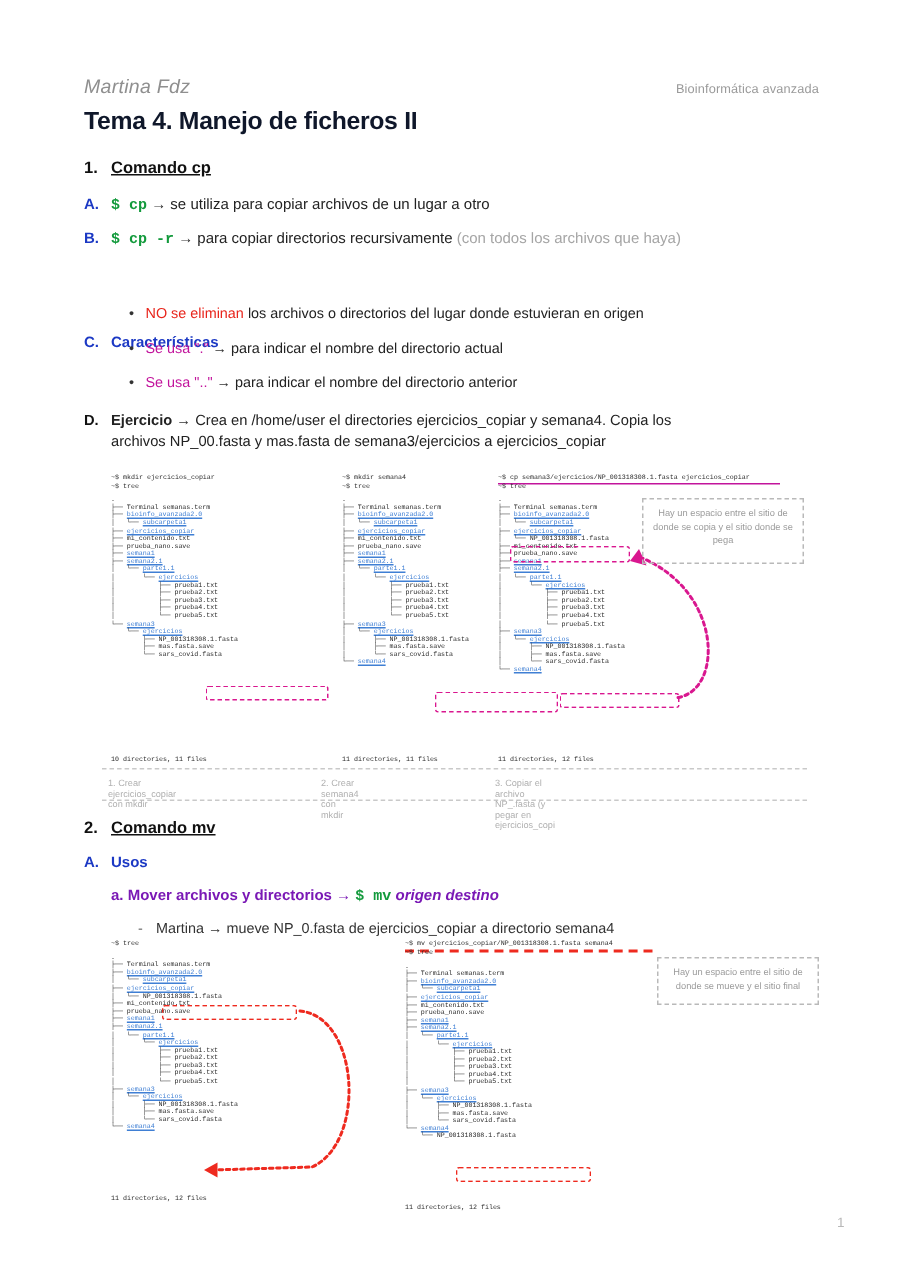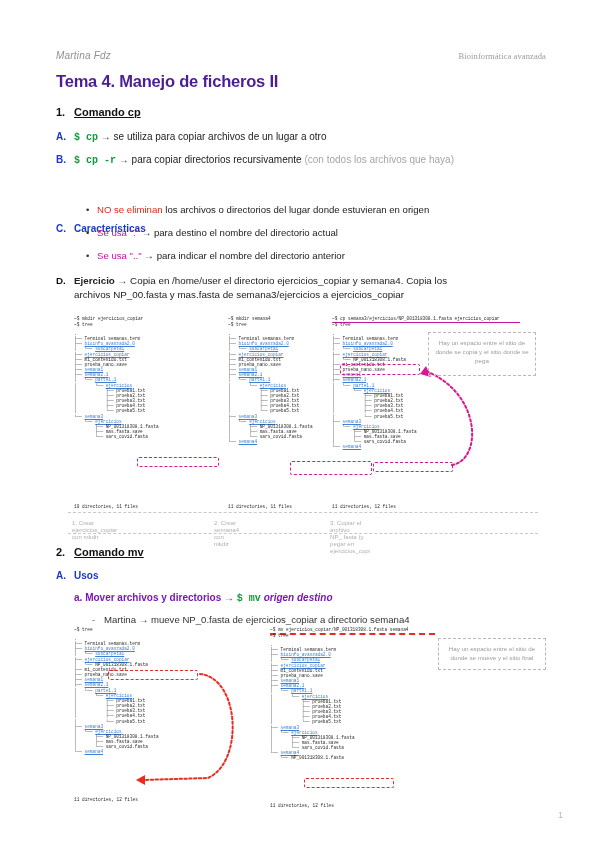--- a/index.html
+++ b/index.html
@@ -5,24 +5,24 @@
   html,body{margin:0;padding:0;}
   body{
     width:599px;height:848px;background:#ffffff;
     font-family:"Liberation Sans", sans-serif;
     color:#222;overflow:hidden;position:relative;
   }
   .page{position:relative;width:599px;height:848px;padding:0;box-sizing:border-box;}
 
   
   .hdr{position:absolute;left:56px;top:50px;width:490px;display:flex;justify-content:space-between;align-items:baseline;}
-  .hdr-left{font-size:10px;font-style:italic;color:#8f8f8f;letter-spacing:.2px;}
-  .hdr-right{font-size:8.5px;color:#9a9a9a;letter-spacing:.1px;font-family:Liberation Serif, serif;}
-
-  .title{position:absolute;left:56px;top:72px;font-size:16.5px;font-weight:bold;color:#4c1d95;letter-spacing:-.2px;}
+  .hdr-left{font-size:13px;font-style:italic;color:#8f8f8f;letter-spacing:.2px;}
+  .hdr-right{font-size:8.5px;color:#9a9a9a;letter-spacing:.1px;}
+
+  .title{position:absolute;left:56px;top:72px;font-size:16.5px;font-weight:bold;color:#0f172a;letter-spacing:-.2px;}
 
   
   .lvl1{position:absolute;left:56px;font-size:11px;font-weight:bold;color:#111;}
   .lvl1 .num{display:inline-block;width:18px;}
   .lvl1 .txt{text-decoration:underline;}
 
   .lvlA{position:absolute;left:56px;font-size:10px;}
   .lvlA .let{display:inline-block;width:18px;font-weight:bold;}
   .lvlA.blue .let{color:#1c39c4;}
 
@@ -104,33 +104,33 @@
   </div>
 
   <div class="bullet" style="top:204px;">
     <span class="dot">•</span><span class="red">NO se eliminan</span>
     <span>los archivos o directorios del lugar donde estuvieran en origen</span>
   </div>
 
   <div class="bullet" style="top:227px;">
     <span class="dot">•</span><span class="magenta">Se usa "."</span>
     <span class="arr">→</span>
-    <span>para destino el nombre del directorio actual</span>
+    <span>para indicar el nombre del directorio actual</span>
   </div>
 
   <div class="bullet" style="top:250px;">
     <span class="dot">•</span><span class="magenta">Se usa ".."</span>
     <span class="arr">→</span>
     <span>para indicar el nombre del directorio anterior</span>
   </div>
 
   <div class="dsub" style="top:274px;width:495px;">
     <span class="let">D.</span><span style="font-weight:bold;">Ejercicio</span>
     <span class="arr">→</span>
-    <span>Copia en /home/user el directorio ejercicios_copiar y semana4. Copia los</span>
+    <span>Crea en /home/user el directories ejercicios_copiar y semana4. Copia los</span>
     <span class="cont">archivos NP_00.fasta y mas.fasta de semana3/ejercicios a ejercicios_copiar</span>
   </div>
 
   <div class="figbox">
 
     <div class="fig-cmd" style="position:absolute;left:74px;top:316px;">~$ mkdir ejercicios_copiar</div>
     <div class="fig-cmd" style="position:absolute;left:74px;top:322px;">~$ tree</div>
     <div class="fig" style="left:74px;top:331px;"><span><span>.</span>
 ├── <span>Terminal semanas.term</span>
 ├── <span class="bu">bioinfo_avanzada2.0</span>

